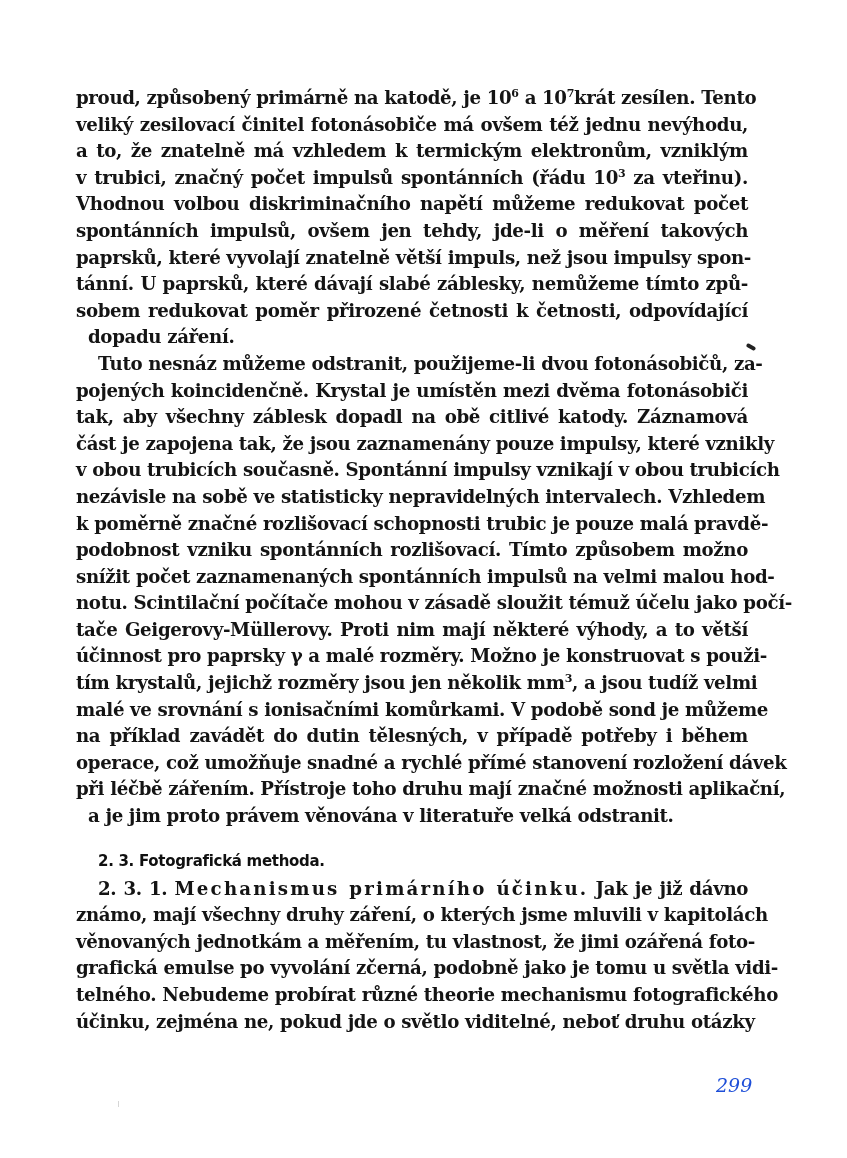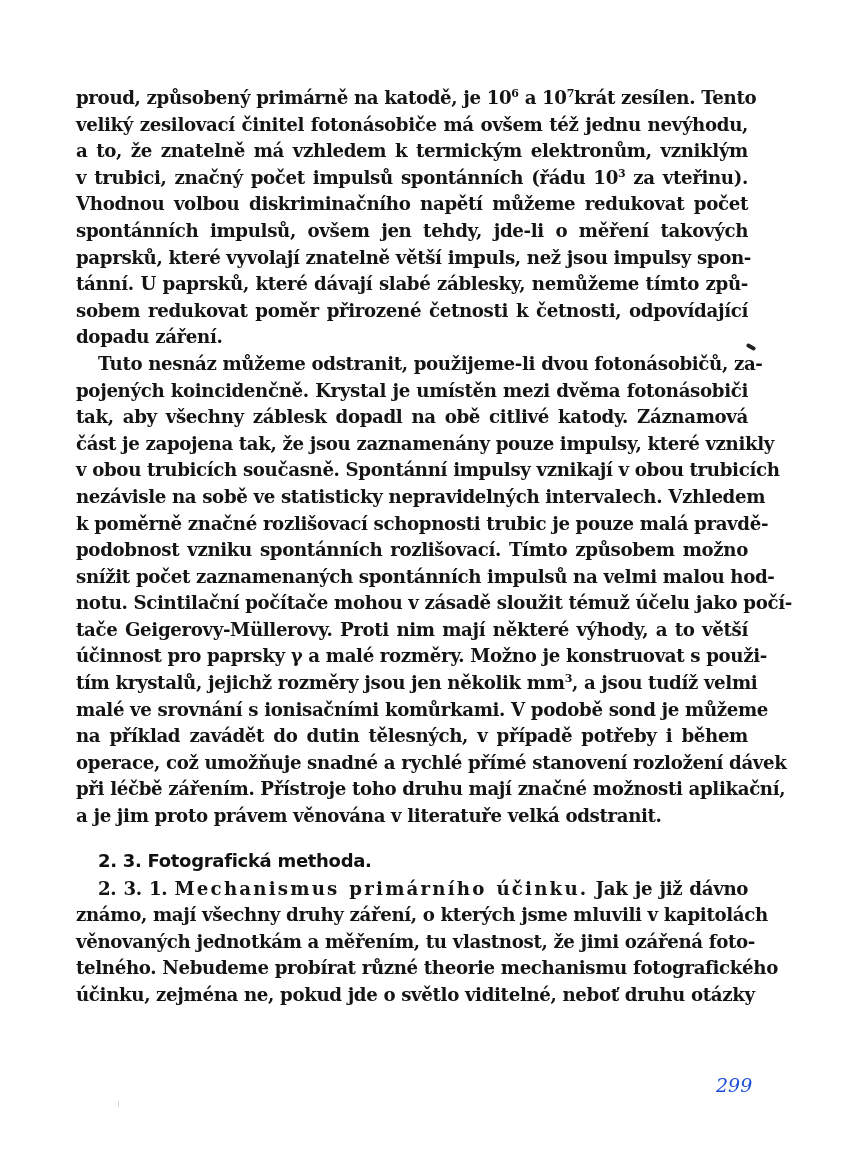--- a/index.html
+++ b/index.html
@@ -27,33 +27,34 @@
       line-height: 26.6px;
       font-size: 18.2px;
       white-space: nowrap;
       text-align: justify;
       text-align-last: justify;
       letter-spacing: -0.35px;
       font-weight: bold;
     }
     .line.last {
       text-align-last: left;
+      margin-left: 12px;
     }
     .line.indent {
       padding-left: 22px;
       box-sizing: border-box;
     }
     .gap {
       height: 16px;
     }
     .heading {
       display: block;
       font-family: "DejaVu Sans", "Liberation Sans", sans-serif;
       font-weight: bold;
-      font-size: 18px;
+      font-size: 15px;
       height: 30px;
       line-height: 30px;
       padding-left: 22px;
       letter-spacing: -0.3px;
       color: #101010;
     }
     .spaced {
       letter-spacing: 2.2px;
     }
     sup {
@@ -129,20 +130,21 @@
   </div>
 
   <div class="gap"></div>
 
   <span class="heading">2. 3. Fotografická methoda.</span>
 
   <div>
     <span class="line indent"><span>2. 3. 1.</span> <span class="spaced">Mechanismus primárního účinku.</span> <span>Jak je již dávno</span></span>
     <span class="line">známo, mají všechny druhy záření, o kterých jsme mluvili v kapitolách</span>
     <span class="line">věnovaných jednotkám a měřením, tu vlastnost, že jimi ozářená foto-</span>
+    <span class="line">grafická emulse po vyvolání zčerná, podobně jako je tomu u světla vidi-</span>
     <span class="line">telného. Nebudeme probírat různé theorie mechanismu fotografického</span>
     <span class="line">účinku, zejména ne, pokud jde o světlo viditelné, neboť druhu otázky</span>
   </div>
 </div>
 
 <div class="scan-mark"></div>
 <div class="scan-dot"></div>
 
 <div class="page-number">299</div>
 

